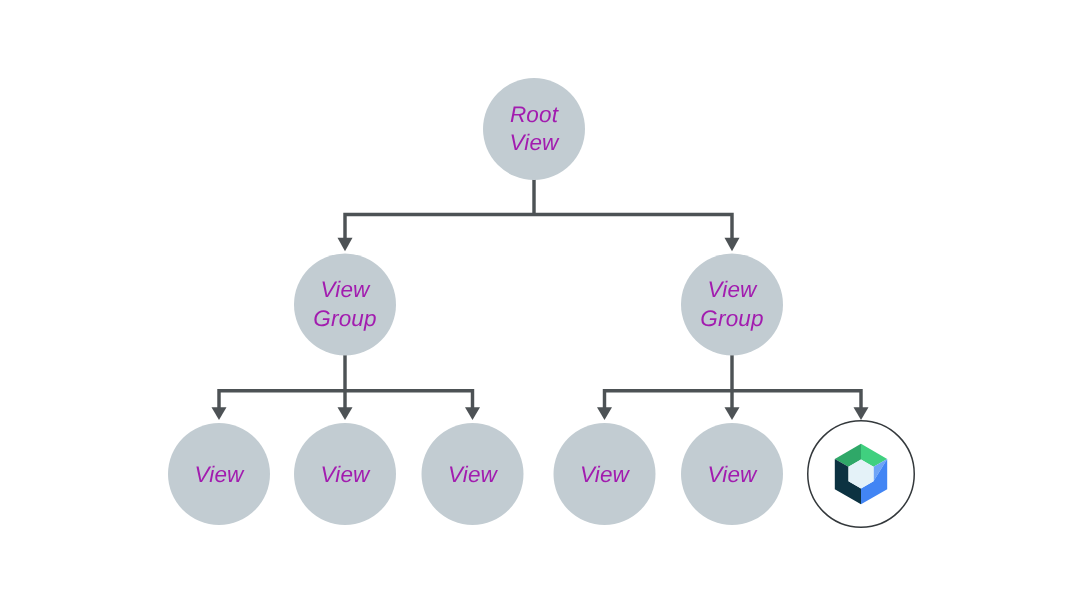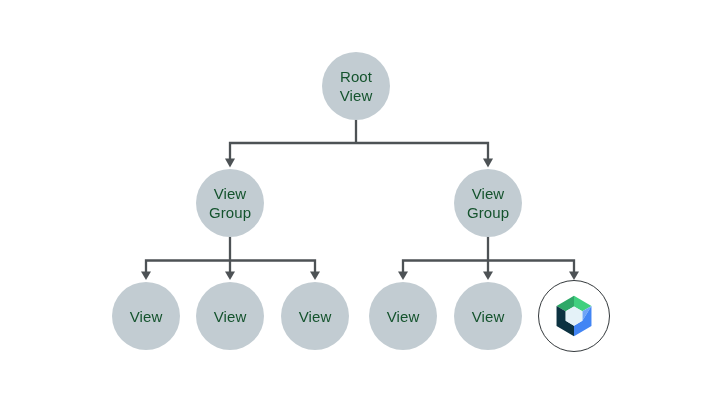--- a/index.html
+++ b/index.html
@@ -30,22 +30,23 @@
     background: #C2CCD2;
     display: flex;
     align-items: center;
     justify-content: center;
     text-align: center;
   }
   .node-label {
     white-space: pre-line;
     font-size: 15px;
     line-height: 19px;
-    color: #14532d;
+    color: #a21caf;
     letter-spacing: 0.1px;
+    font-style: italic;
   }
   .node-root   { left: 322px; top: 52px; }
   .node-vg-l   { left: 196px; top: 169px; }
   .node-vg-r   { left: 454px; top: 169px; }
   .node-v1     { left: 112px; top: 282px; }
   .node-v2     { left: 196px; top: 282px; }
   .node-v3     { left: 281px; top: 282px; }
   .node-v4     { left: 369px; top: 282px; }
   .node-v5     { left: 454px; top: 282px; }
   .node-compose {

